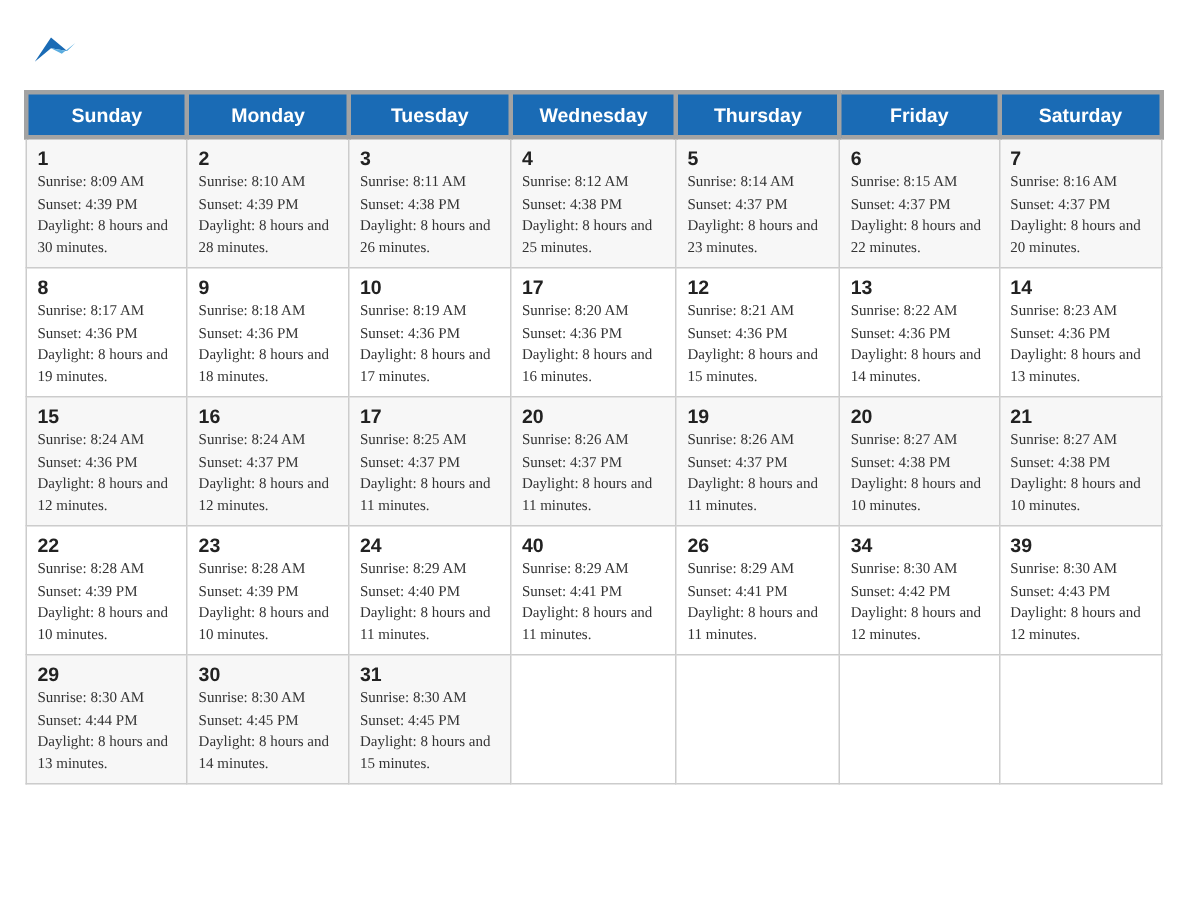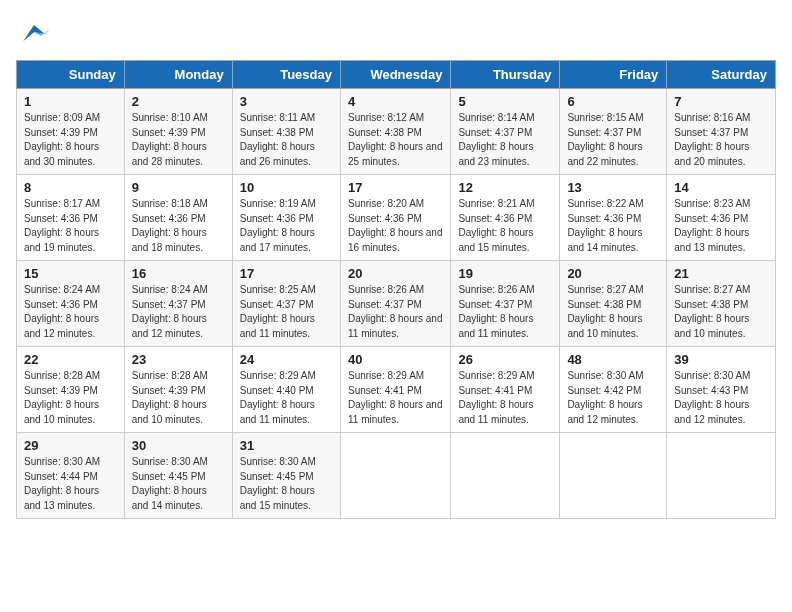--- a/index.html
+++ b/index.html
@@ -47,25 +47,25 @@
       color: #444;
     }
     table {
       width: 100%;
       border-collapse: collapse;
       font-size: 10.5px;
     }
     thead tr th {
       background: #1a6bb5;
       color: #fff;
-      text-align: right;
+      text-align: center;
       padding: 6px 8px;
       font-size: 13px;
       font-weight: bold;
-      border: 1px solid #a3a3a3;
+      border: 3px solid #a3a3a3;
     }
     tbody tr td {
       border: 1px solid #ccc;
       vertical-align: top;
       padding: 5px 7px;
       width: 113px;
       min-height: 70px;
       background: #fff;
     }
     tbody tr:nth-child(odd) td {
@@ -75,20 +75,21 @@
       font-size: 13px;
       font-weight: bold;
       color: #222;
       display: block;
       margin-bottom: 2px;
     }
     .day-info {
       color: #333;
       line-height: 1.45;
       font-size: 10px;
+      font-family: Liberation Serif, serif;
     }
     .empty-cell {
       background: #fff !important;
     }
   </style>
 </head>
 <body>
 
 <div class="header">
   <div class="logo">
@@ -329,21 +330,21 @@
       </td>
         <td>
         <span class="day-number">26</span>
         <div class="day-info">
           Sunrise: 8:29 AM<br>
           Sunset: 4:41 PM<br>
           Daylight: 8 hours and 11 minutes.
         </div>
       </td>
         <td>
-        <span class="day-number">48</span>
+        <span class="day-number">34</span>
         <div class="day-info">
           Sunrise: 8:30 AM<br>
           Sunset: 4:42 PM<br>
           Daylight: 8 hours and 12 minutes.
         </div>
       </td>
         <td>
         <span class="day-number">39</span>
         <div class="day-info">
           Sunrise: 8:30 AM<br>

